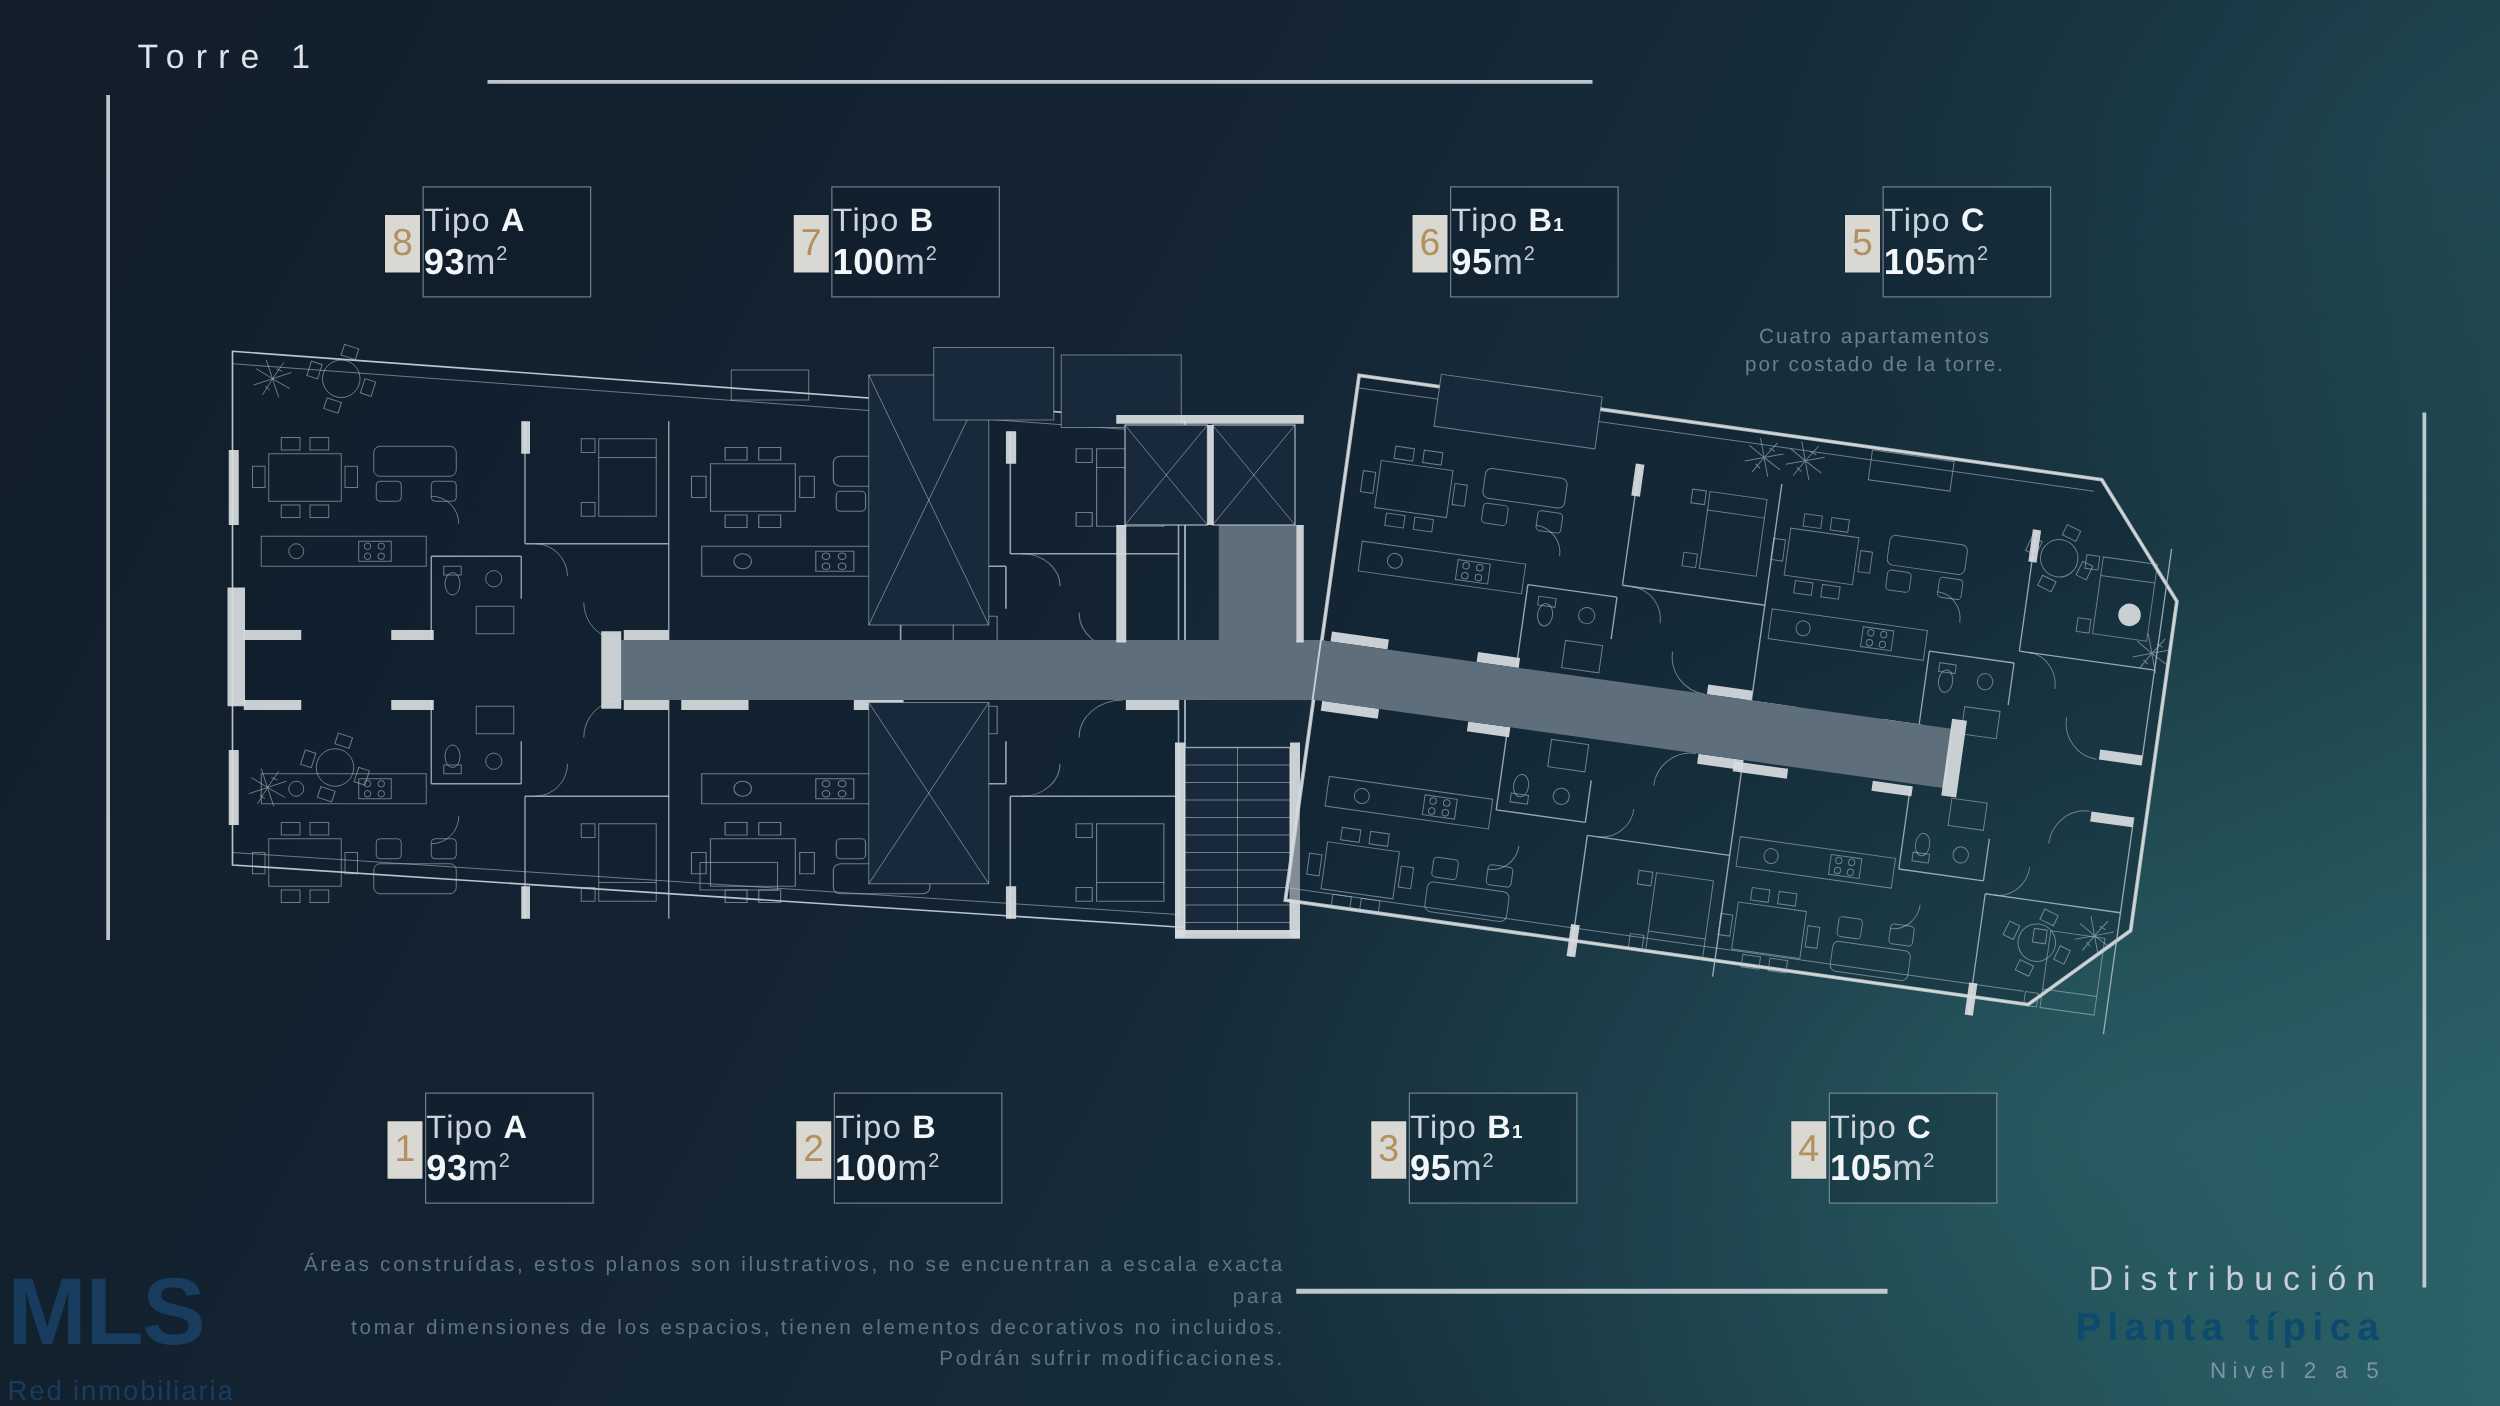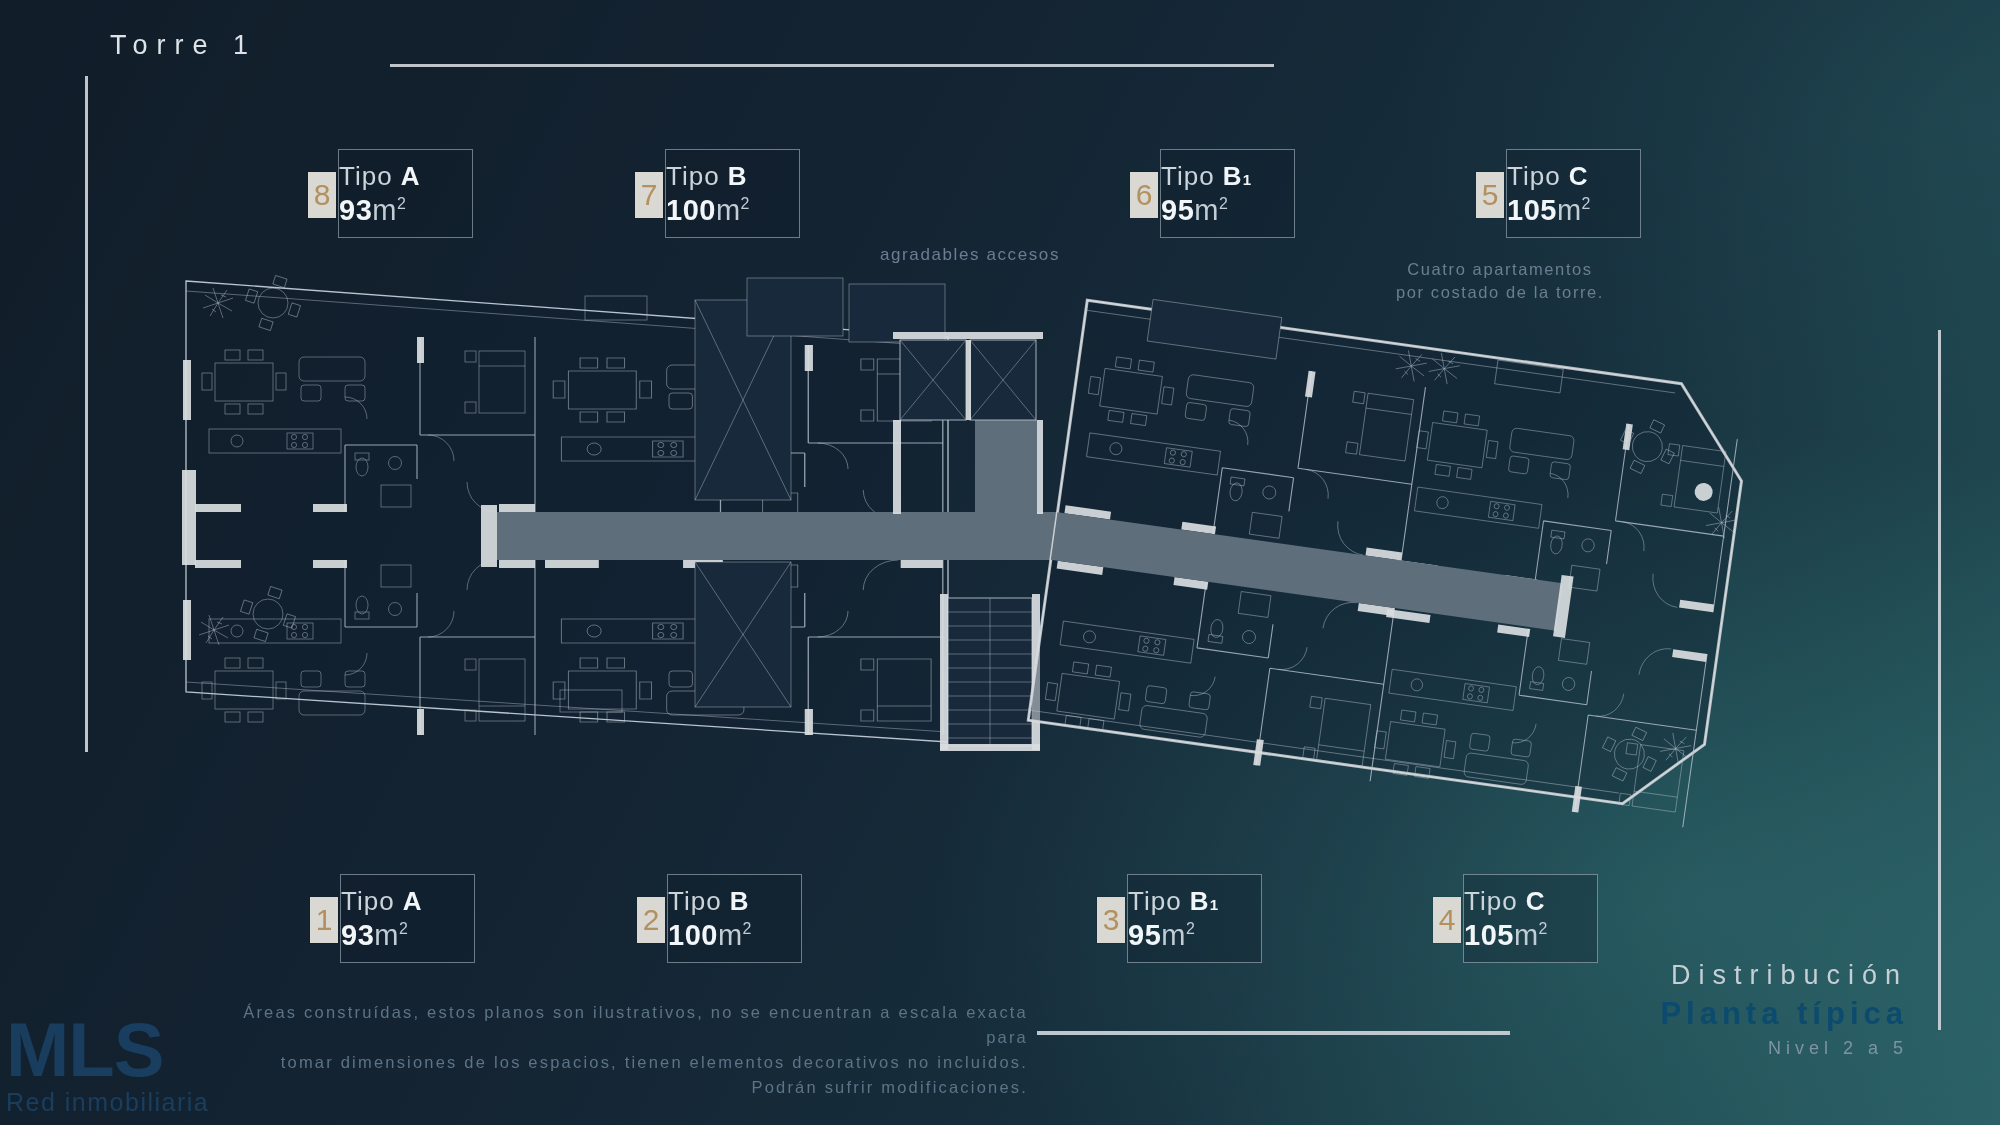--- a/index.html
+++ b/index.html
@@ -35,28 +35,28 @@
   .ulabel .sub{font-size:.58em;font-weight:700;}
   .ulabel .l2{font-size:29px;color:#f3f6f8;font-weight:700;letter-spacing:.5px;}
   .ulabel .mu{font-weight:400;color:#c2ccd4;}
   .ulabel sup{font-size:.55em;}
   
   .note{color:#6b7e92;letter-spacing:1.6px;text-align:center;line-height:24px;font-size:17px;}
   .disclaimer{
     color:#5c7487;letter-spacing:2.2px;text-align:right;line-height:25px;font-size:16.5px;
   }
   
-  .footer{right:92px;top:960px;text-align:right;}
+  .footer{right:92px;top:1008px;text-align:right;}
   .footer .f1{font-size:27px;letter-spacing:8px;color:#c6cfd6;}
   .footer .f2{font-size:31px;letter-spacing:5px;color:#0c4a6e;font-weight:700;margin-top:5px;}
   .footer .f3{font-size:18px;letter-spacing:5px;color:#7e93a4;margin-top:6px;}
   
   .wm{left:6px;top:1014px;color:#1e5585;opacity:.55;}
   .wm .logo{font-size:76px;font-weight:800;letter-spacing:-1px;line-height:72px;}
-  .wm .tag{font-size:25px;letter-spacing:1.5px;margin-top:2px;}
+  .wm .tag{font-size:22px;letter-spacing:1.5px;margin-top:14px;}
   
   svg.plan{position:absolute;left:0;top:0;}
   .outline{fill:rgba(17,32,47,.38);stroke:#b9c4ce;stroke-width:1.3;}
   .ln{stroke:#b9c4ce;stroke-width:1.1;fill:none;opacity:.8;}
   .lnt{stroke:#b9c4ce;stroke-width:.8;fill:none;opacity:.55;}
   .ww{fill:#d9dde0;stroke:none;opacity:.92;}
   .gray{fill:#5f6e7b;}
   .bgf{fill:#17293b;}
   .wout{stroke:#d9dde0;stroke-width:3;fill:none;opacity:.8;}
 </style>
@@ -267,21 +267,20 @@
 </div>
 <div class="ulabel" style="left:1433px;top:874px;">
   <div class="badge">4</div>
   <div class="lbox">
     <div class="l1"><span>Tipo</span>&nbsp;<b><span>C</span><span class="sub"></span></b></div>
     <div class="l2"><span>105</span><span class="mu"><span>m</span><sup>2</sup></span></div>
   </div>
 </div>
 
 <div class="abs note" style="left:770px;top:243px;width:400px;">
-  <div>agradables accesos</div>
 </div>
 <div class="abs note" style="left:1360px;top:258px;width:280px;font-size:16.5px;line-height:23px;">
   <div>Cuatro apartamentos</div>
   <div>por costado de la torre.</div>
 </div>
 
 <div class="abs disclaimer" style="left:213px;top:1000px;width:815px;">
   <div>Áreas construídas, estos planos son ilustrativos, no se encuentran a escala exacta para</div>
   <div>tomar dimensiones de los espacios, tienen elementos decorativos no incluidos.</div>
   <div>Podrán sufrir modificaciones.</div>

